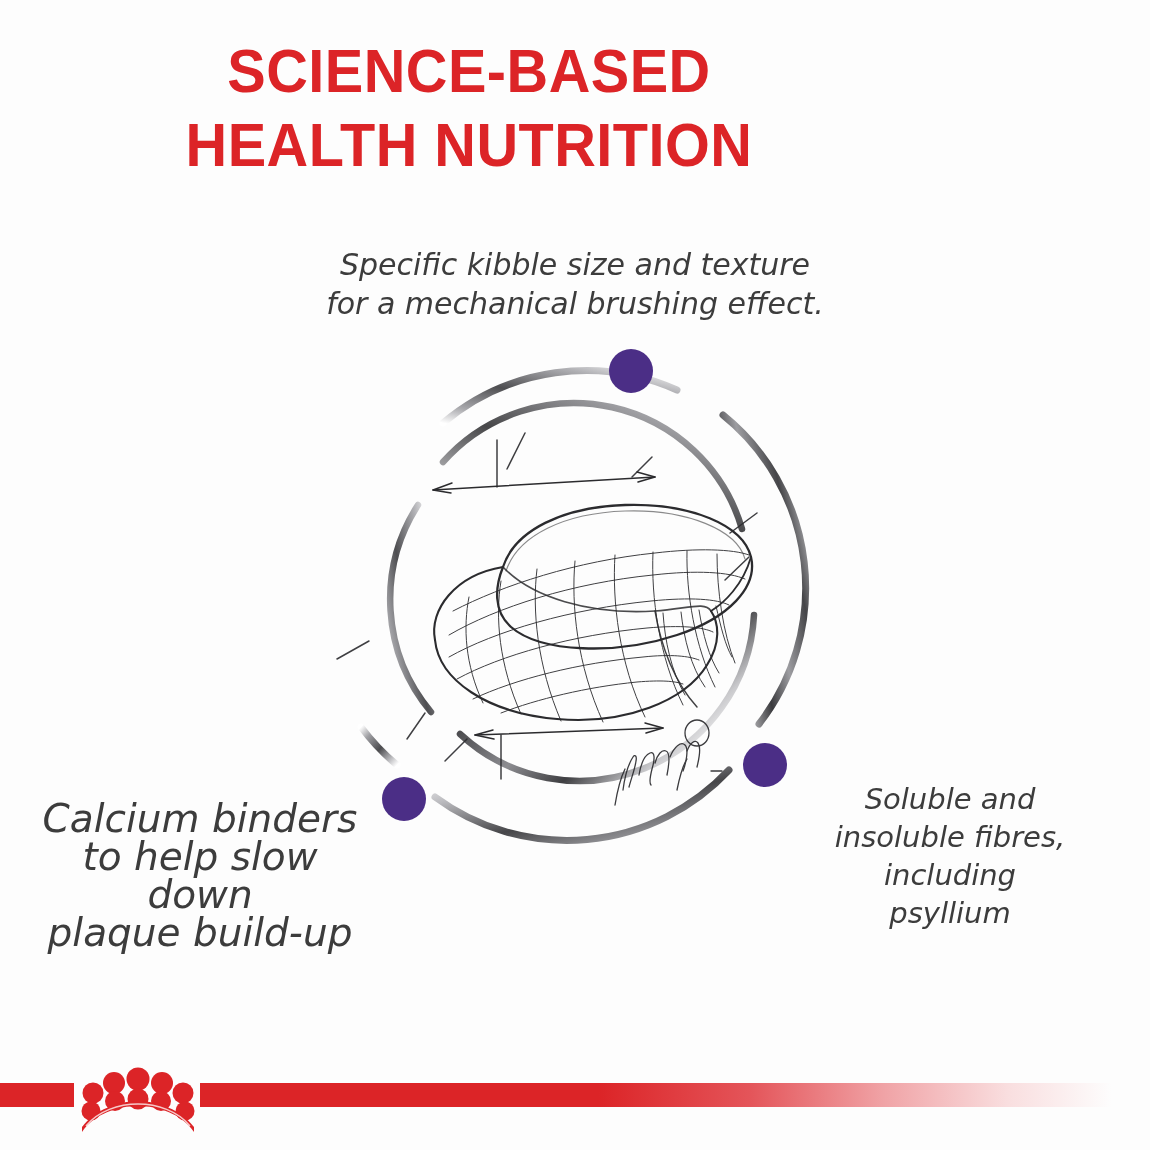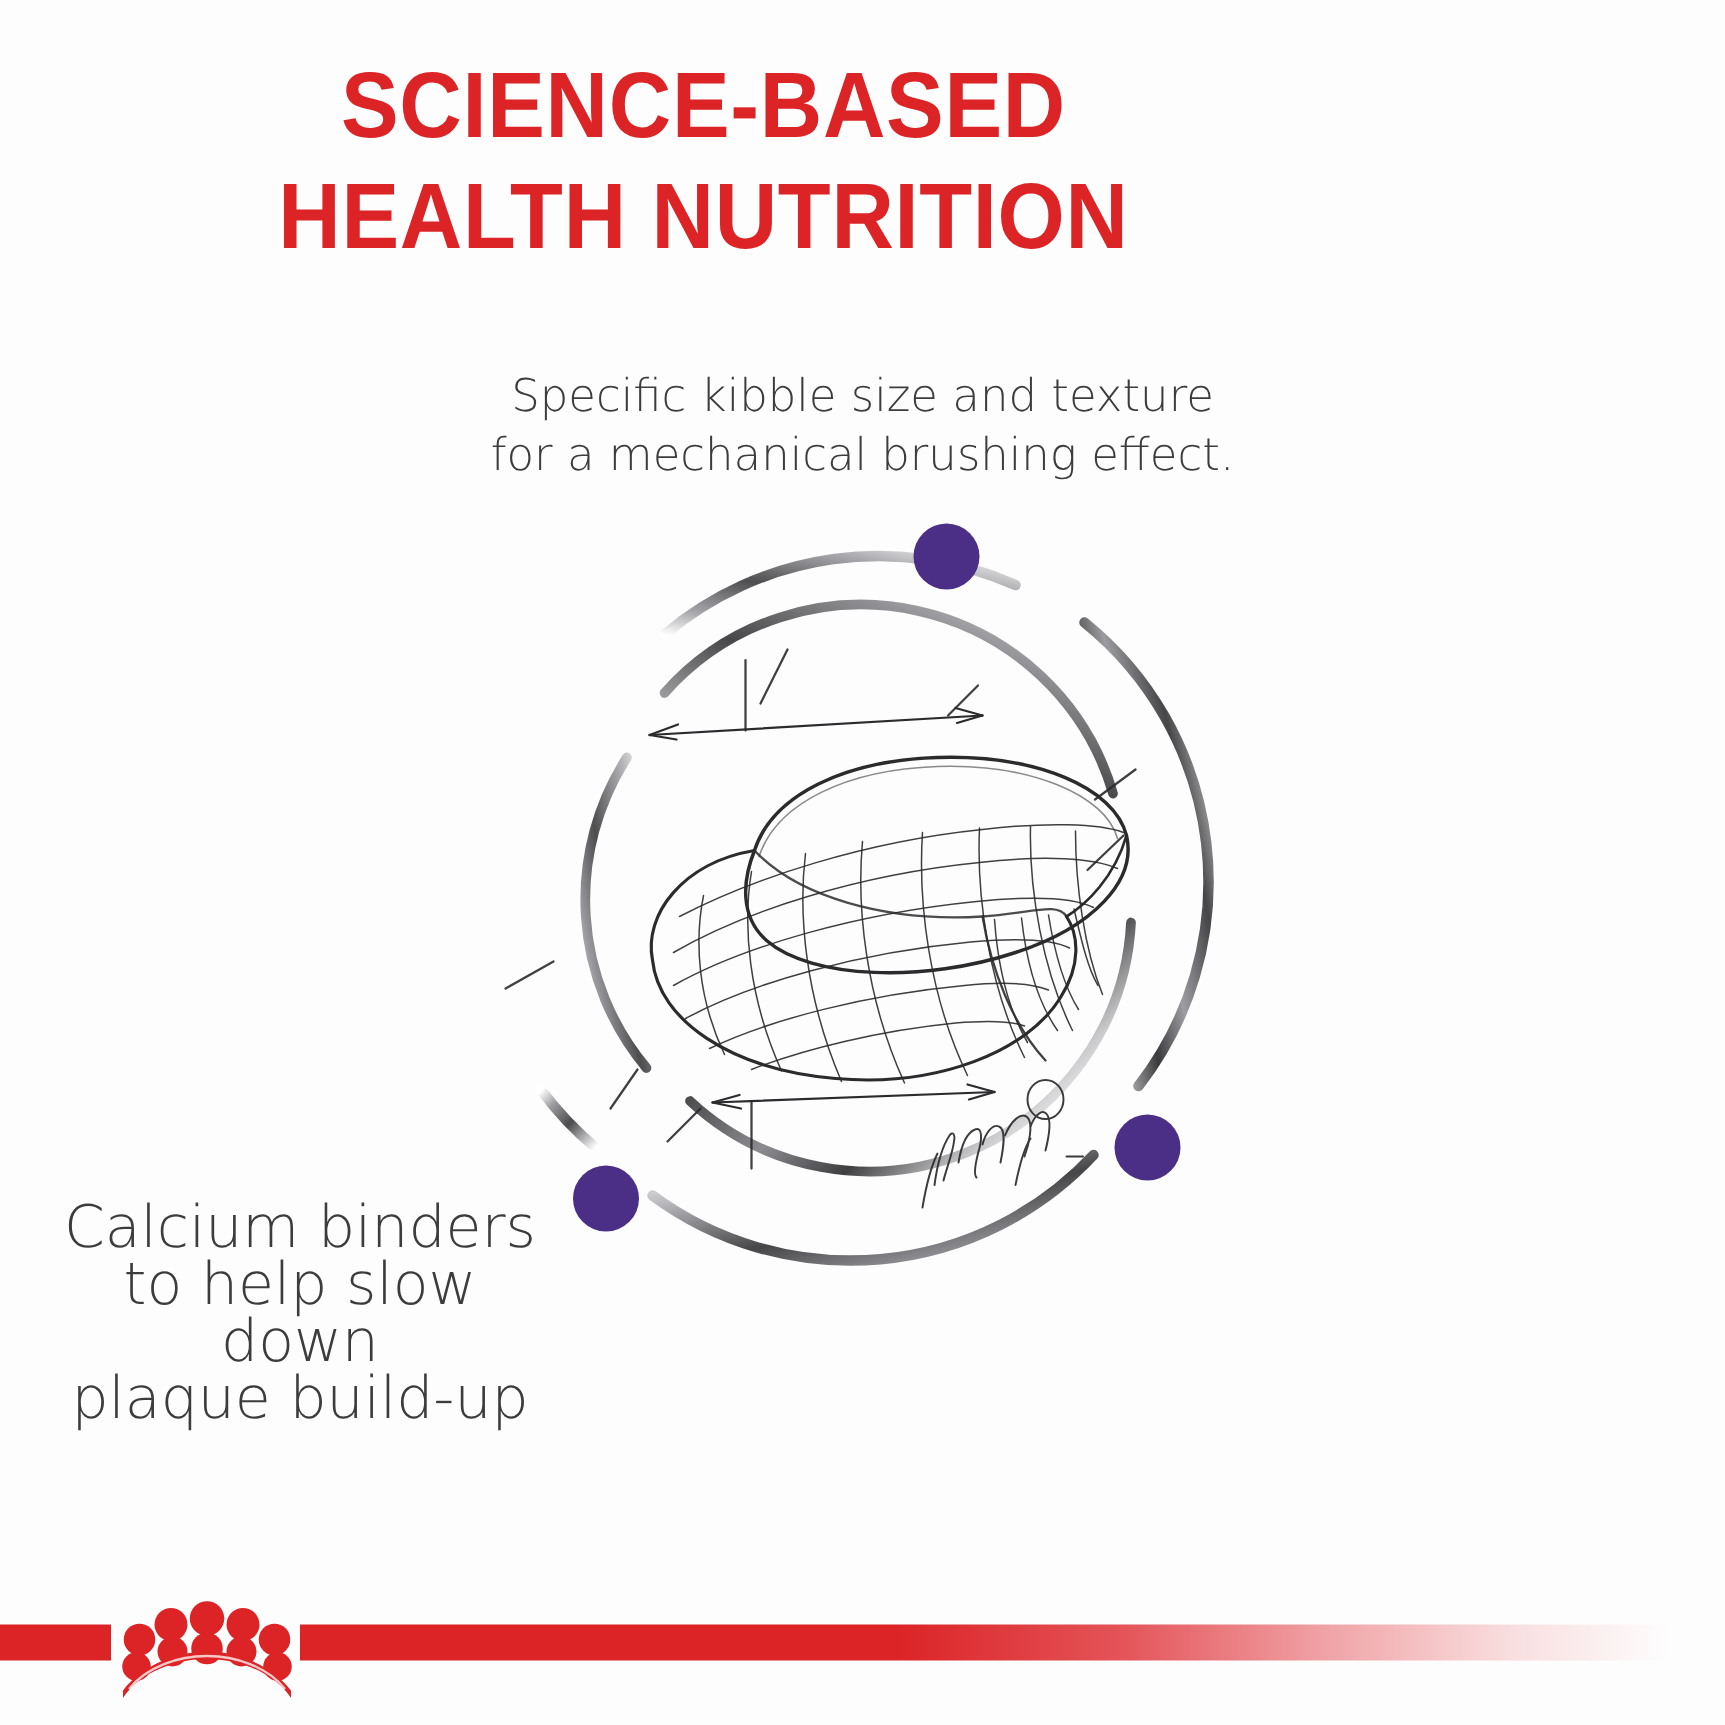--- a/index.html
+++ b/index.html
@@ -40,20 +40,21 @@
   
   .caption {
     position: absolute;
     color: #3c3c3c;
     font-family: "DejaVu Sans", sans-serif;
     font-weight: 300;
     font-size: 30px;
     line-height: 39px;
     text-align: center;
     white-space: pre-line;
+    font-style: italic;
   }
   #caption-top {
     top: 245px;
     left: 275px;
     width: 600px;
   }
   #caption-left {
     top: 800px;
     left: 30px;
     width: 340px;
@@ -122,20 +123,24 @@
     <div class="title-line">HEALTH NUTRITION</div>
   </div>
 
   <div class="caption" id="caption-top">Specific kibble size and texture
 for a mechanical brushing effect.</div>
 
   <div class="caption" id="caption-left">Calcium binders
 to help slow down
 plaque build-up</div>
 
+  <div class="caption" id="caption-right">Soluble and
+insoluble fibres,
+including
+psyllium</div>
 
   <div id="diagram">
     <svg width="520" height="530" viewBox="0 0 520 530" xmlns="http://www.w3.org/2000/svg">
       <defs>
 
         <linearGradient id="metalA" x1="0%" y1="0%" x2="100%" y2="60%">
           <stop offset="0%" stop-color="#ffffff"></stop>
           <stop offset="12%" stop-color="#9a9a9d"></stop>
           <stop offset="30%" stop-color="#4a4a4d"></stop>
           <stop offset="52%" stop-color="#8c8c90"></stop>

